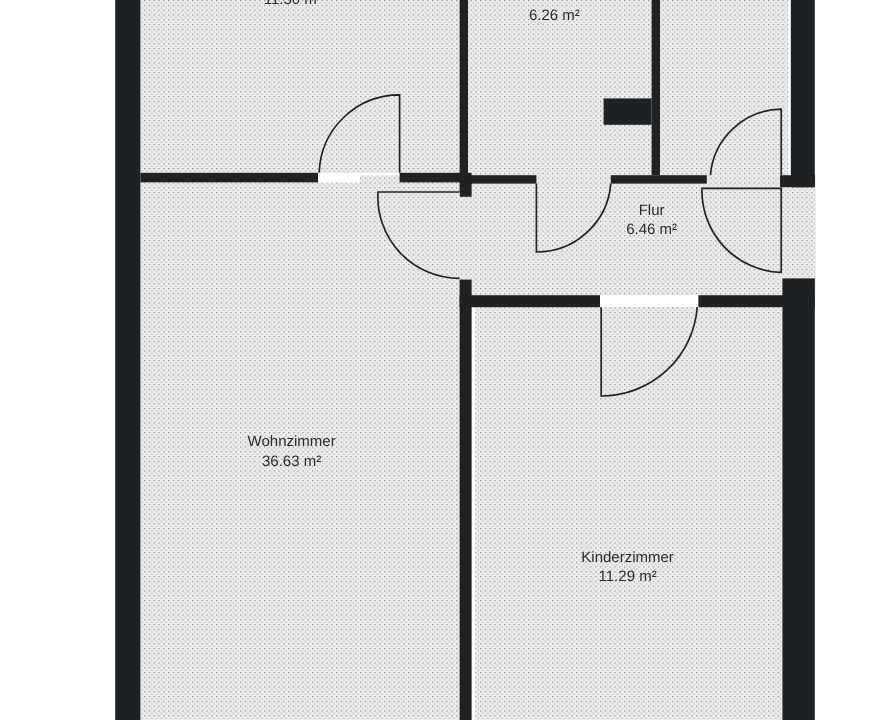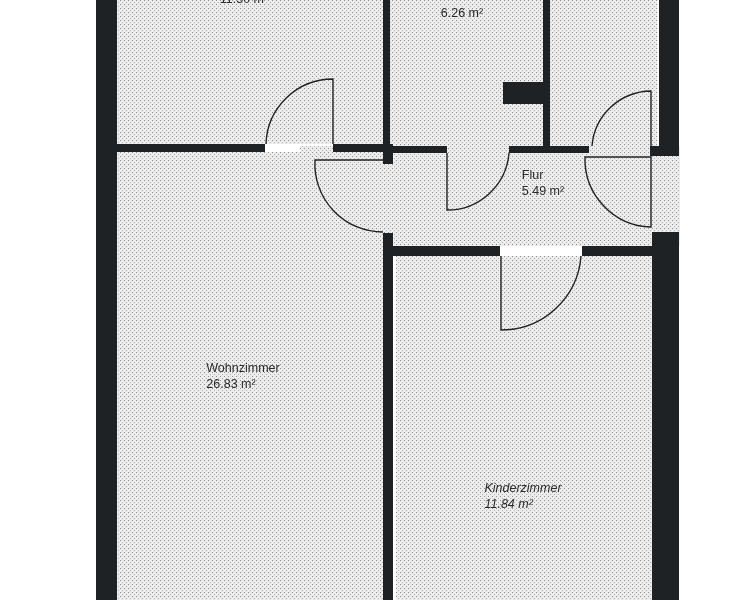--- a/index.html
+++ b/index.html
@@ -1,18 +1,18 @@
 <!DOCTYPE html>
 <html><head>
   <meta charset="utf-8">
   <style>
     html, body { margin: 0; padding: 0; background: #ffffff; }
     body { width: 740px; height: 600px; position: relative; overflow: hidden; font-family: "Liberation Sans", sans-serif; }
     #plan { position: absolute; left: 0; top: 0; width: 740px; height: 600px; }
-    .room-label { position: absolute; text-align: left; color: #2a2a2a; font-size: 12.5px; line-height: 16px; transform: translateX(-50%); white-space: nowrap; }
+    .room-label { position: absolute; text-align: center; color: #2a2a2a; font-size: 12.5px; line-height: 16px; transform: translateX(-50%); white-space: nowrap; }
   </style>
 </head>
 <body>
 
 <svg id="plan" viewBox="0 0 740 600" xmlns="http://www.w3.org/2000/svg">
   <defs>
     <pattern id="hatch" width="4" height="4" patternUnits="userSpaceOnUse">
       <rect width="4" height="4" fill="#ececec"></rect>
       <rect x="0" y="0" width="1" height="1" fill="#8e8e8e"></rect>
       <rect x="2" y="2" width="1" height="1" fill="#b0b0b0"></rect>
@@ -79,24 +79,24 @@
 <div class="room-label" style="left:244px; top:-9px;">
   <div>11.50 m²</div>
 </div>
 
 <div class="room-label" style="left:462px; top:5px;">
   <div>6.26 m²</div>
 </div>
 
 <div class="room-label" style="left:543px; top:167px;">
   <div>Flur</div>
-  <div>5.49 m²</div>
+  <div>6.46 m²</div>
 </div>
 
 <div class="room-label" style="left:243px; top:360px;">
   <div>Wohnzimmer</div>
-  <div>26.83 m²</div>
+  <div>36.63 m²</div>
 </div>
 
-<div class="room-label" style="left:523px; top:480px;font-style:italic;">
+<div class="room-label" style="left:523px; top:456px;">
   <div>Kinderzimmer</div>
-  <div>11.84 m²</div>
+  <div>11.29 m²</div>
 </div>
 
 </body></html>

